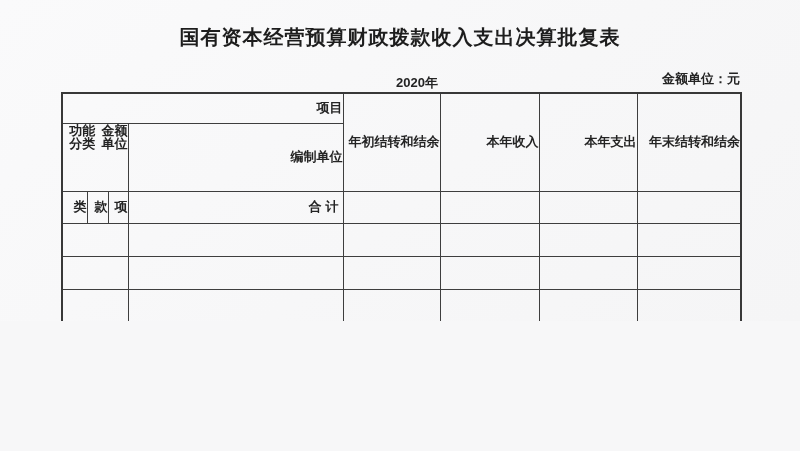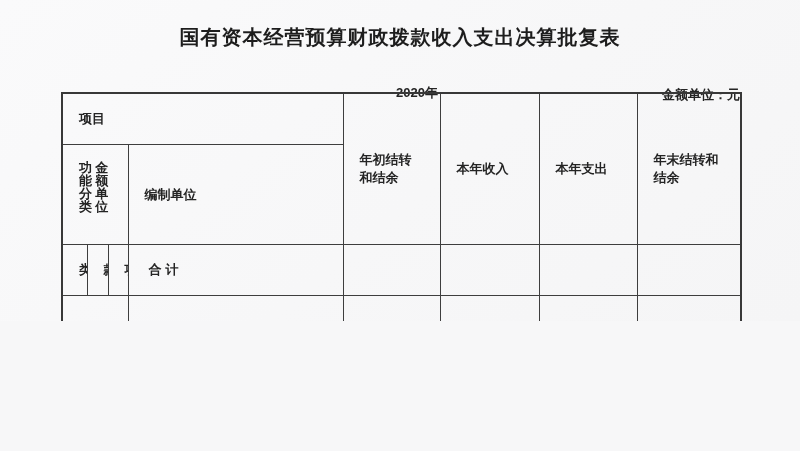--- a/index.html
+++ b/index.html
@@ -32,36 +32,36 @@
     position: absolute;
     top: 70px;
     left: 61px;
     width: 679px;
     height: 18px;
     font-size: 13px;
     font-weight: 700;
     color: #242424;
   }
   .meta-left   { position: absolute; left: 0; top: 0; white-space: nowrap; }
-  .meta-center { position: absolute; left: 356px; top: 14px; transform: translateX(-50%); white-space: nowrap; }
-  .meta-right  { position: absolute; right: 0; top: 0; white-space: nowrap; margin-top: 16px; }
+  .meta-center { position: absolute; left: 356px; top: 4px; transform: translateX(-50%); white-space: nowrap; }
+  .meta-right  { position: absolute; right: 0; top: 0; white-space: nowrap; }
 
   table.grid {
     position: absolute;
     top: 92px;
     left: 61px;
     width: 679px;
     border-collapse: collapse;
     table-layout: fixed;
     border: 2px solid #383838;
   }
   table.grid td {
     border: 1.5px solid #3e3e3e;
-    padding: 16px;
-    text-align: left;
+    padding: 0;
+    text-align: right;
     vertical-align: middle;
     font-size: 13px;
     font-weight: 700;
     color: #242424;
     overflow: hidden;
   }
   tr.r-project    { height: 30px; }
   tr.r-subheader  { height: 67px; }
   tr.r-codes      { height: 32px; }
   tr.r-empty      { height: 33px; }

